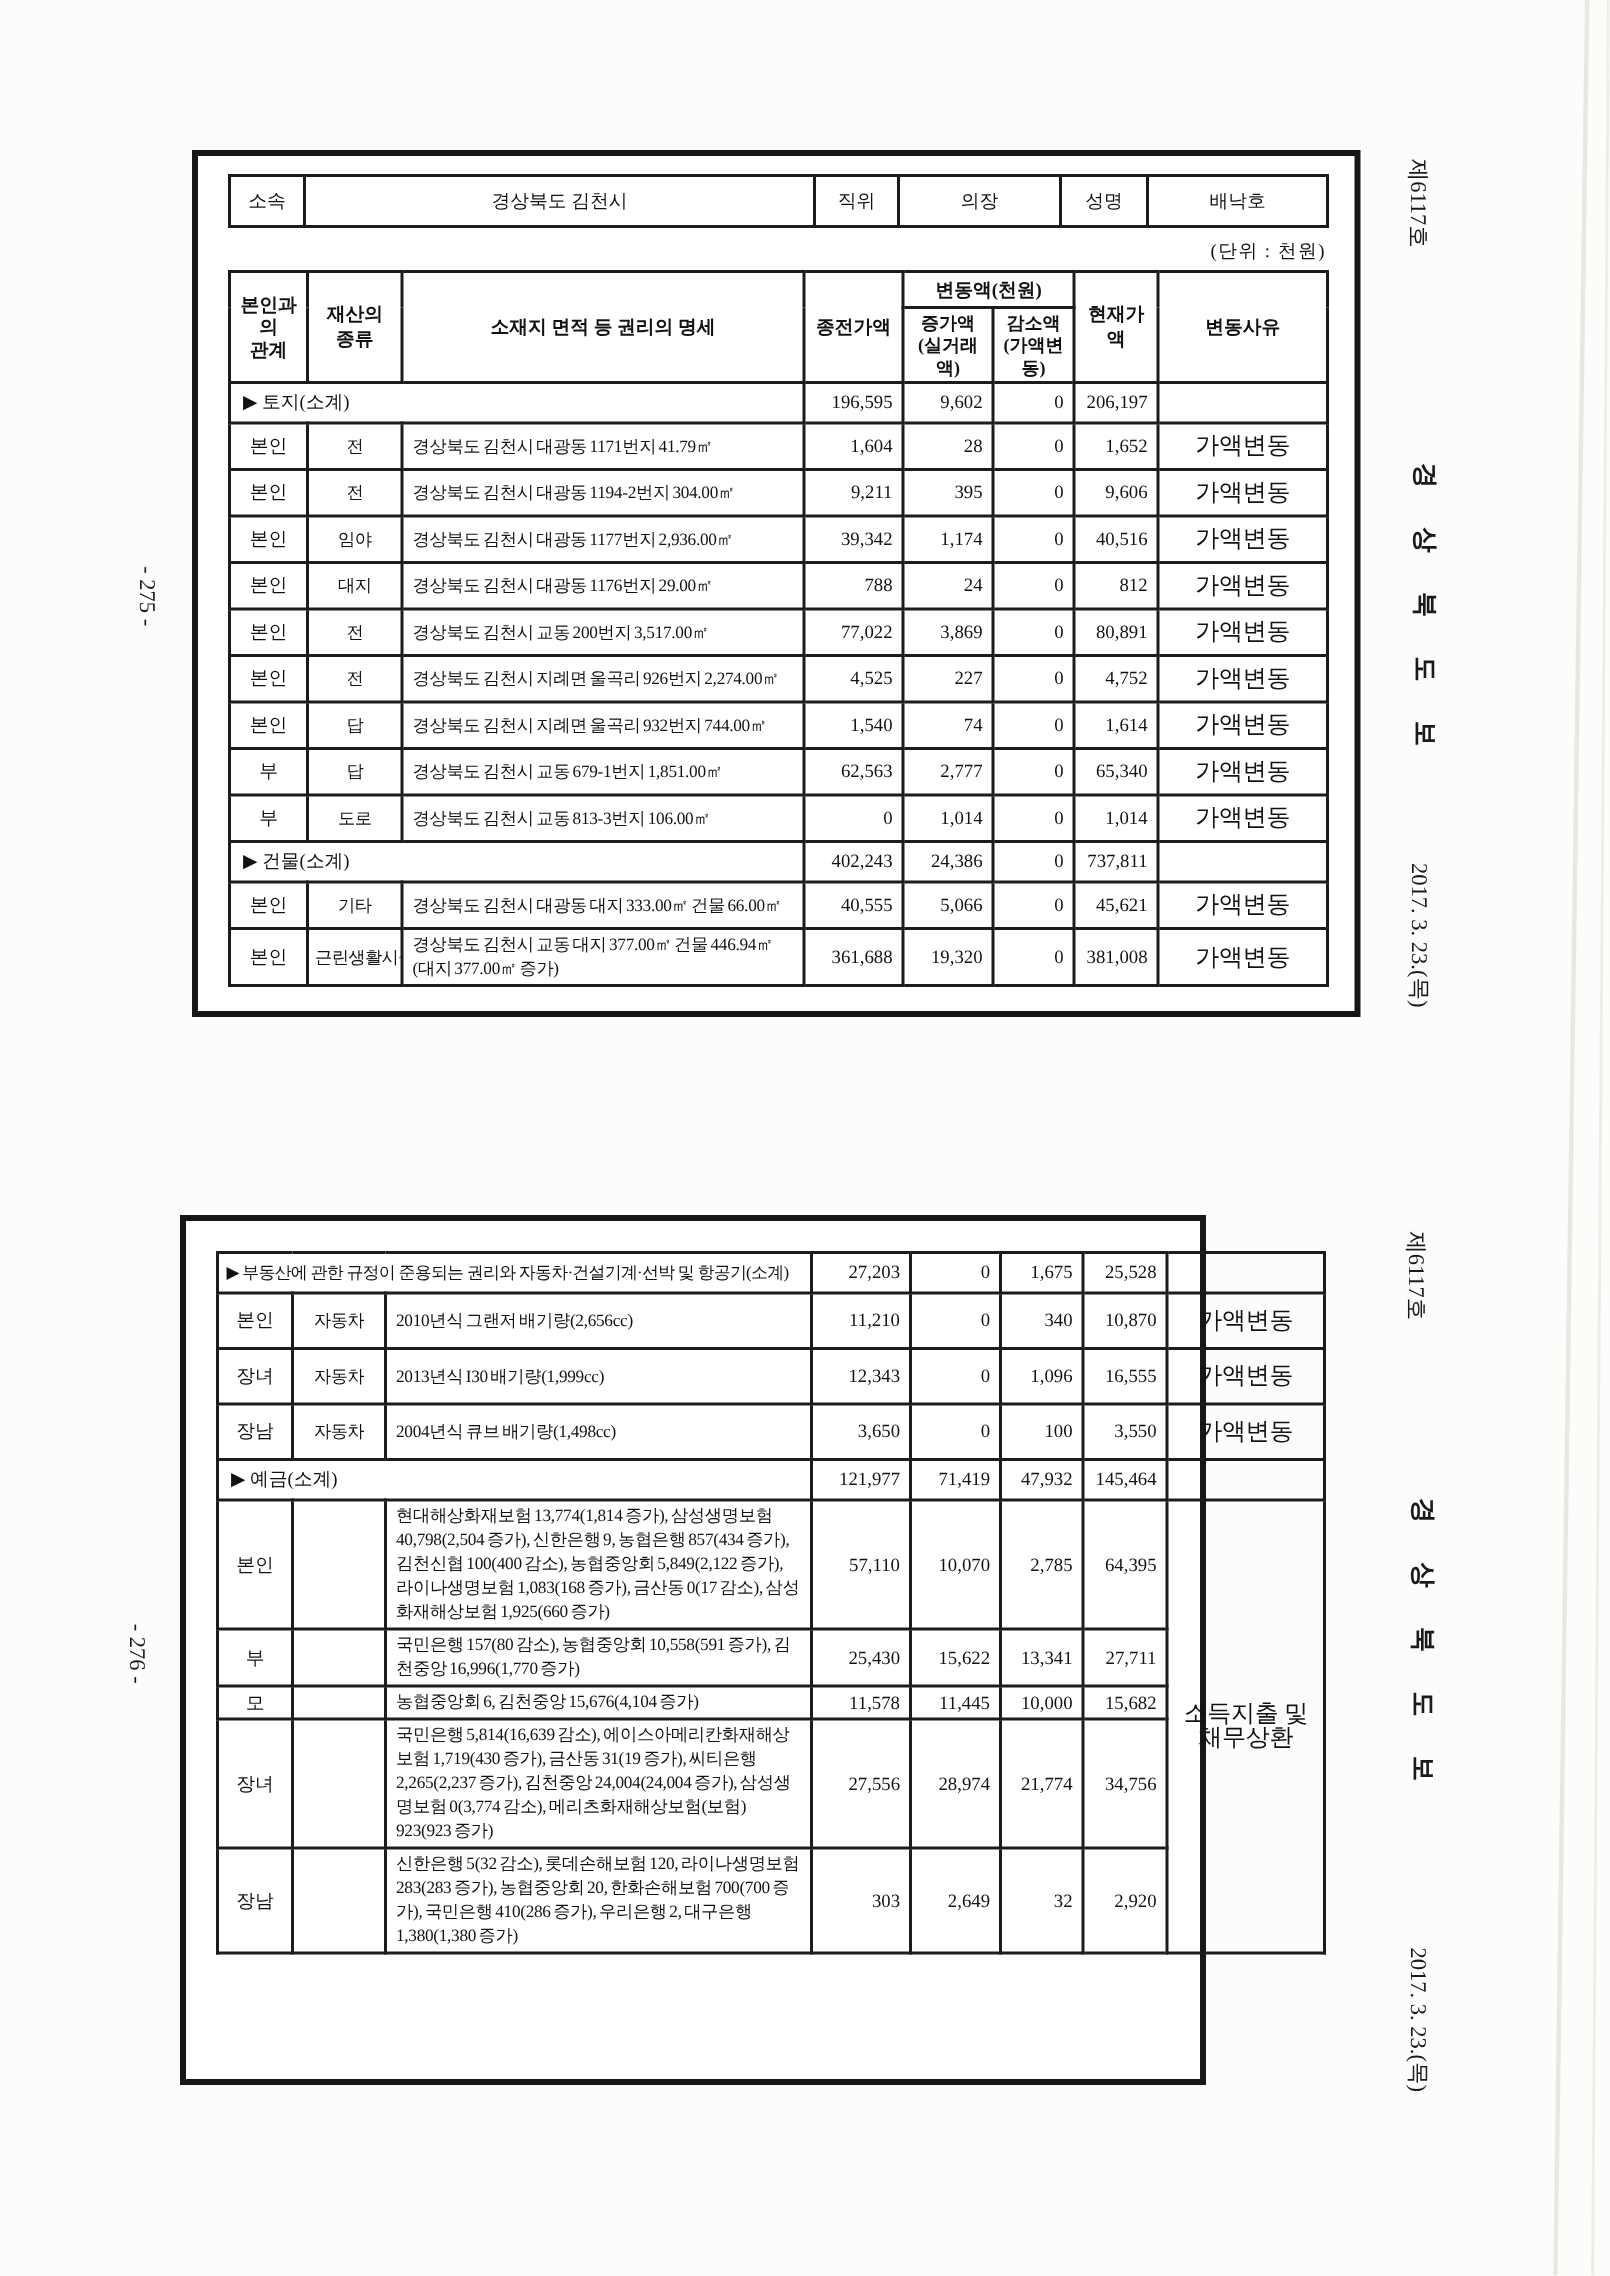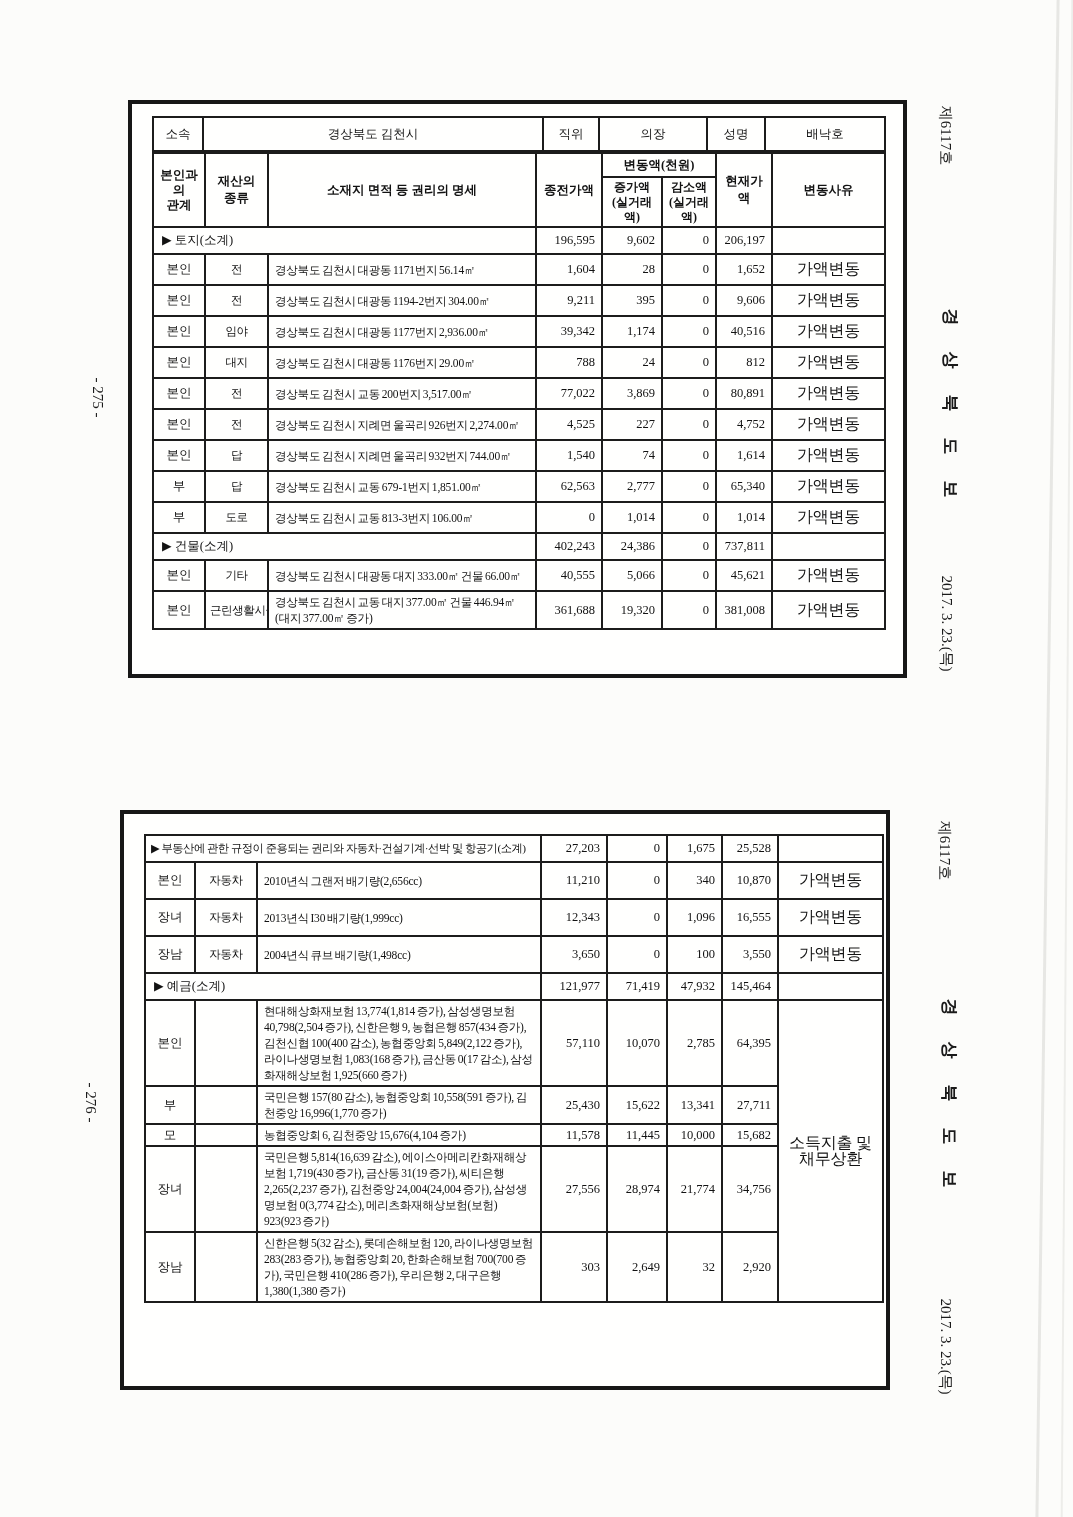--- a/index.html
+++ b/index.html
@@ -12,21 +12,21 @@
   .streak{position:absolute;pointer-events:none;}
   #streak-right{left:1046px;top:-10px;width:3px;height:1540px;background:#e7e7e4;transform:rotate(0.8deg);}
   #streak-right2{left:1066px;top:-10px;width:2px;height:1540px;background:#ededea;transform:rotate(0.4deg);}
 
   .pagebox{
     position:absolute;background:#fffffe;
     border:4px solid #171717;box-sizing:border-box;
     padding:12px 16px 0 20px;
   }
   #box1{left:128px;top:100px;width:779px;min-height:578px;}
-  #box2{left:120px;top:810px;width:770px;min-height:580px;padding-top:20px;}
+  #box2{left:120px;top:810px;width:684px;min-height:580px;padding-top:20px;}
 
   table{border-collapse:collapse;table-layout:fixed;}
   td,th{
     border:2px solid #1c1c1c;box-sizing:border-box;
     font-size:12.5px;vertical-align:middle;padding:1px 4px;
     overflow:hidden;color:#121212;
   }
   th{font-weight:bold;text-align:center;}
   .pre{white-space:pre-line;line-height:15px;}
 
@@ -99,20 +99,21 @@
       <td>소속</td>
       <td>경상북도 김천시</td>
       <td>직위</td>
       <td>의장</td>
       <td>성명</td>
       <td>배낙호</td>
     </tr>
   </tbody>
     </table>
 
+  <div class="unit">(단위 : 천원)</div>
 
   <table id="t1" style="width:732px;">
     <colgroup>
       <col style="width:52px">
         <col style="width:63px">
         <col style="width:268px">
         <col style="width:66px">
       <col style="width:60px">
         <col style="width:54px">
         <col style="width:56px">
@@ -126,36 +127,36 @@
         <th rowspan="2">소재지 면적 등 권리의 명세</th>
         <th rowspan="2">종전가액</th>
         <th colspan="2" class="grp">변동액(천원)</th>
         <th rowspan="2">현재가액</th>
         <th rowspan="2">변동사유</th>
       </tr>
       <tr>
         <th class="pre subhdr">증가액
 (실거래액)</th>
         <th class="pre subhdr">감소액
-(실거래액)</th>
+(가액변동)</th>
       </tr>
     </thead>
     <tbody id="t1body">
         <tr class="subtotal">
           <td class="label" colspan="3">▶ 토지(소계)</td>
           <td class="num">196,595</td>
           <td class="num">9,602</td>
           <td class="num">0</td>
           <td class="num">206,197</td>
           <td class="reason"></td>
         </tr>
         <tr class="item">
           <td class="rel">본인</td>
           <td class="kind">전</td>
-          <td class="detail">경상북도 김천시 대광동 1171번지 56.14㎡</td>
+          <td class="detail">경상북도 김천시 대광동 1171번지 41.79㎡</td>
           <td class="num">1,604</td>
           <td class="num">28</td>
           <td class="num">0</td>
           <td class="num">1,652</td>
           <td class="reason">가액변동</td>
         </tr>
         <tr class="item">
           <td class="rel">본인</td>
           <td class="kind">전</td>
           <td class="detail">경상북도 김천시 대광동 1194-2번지 304.00㎡</td>

